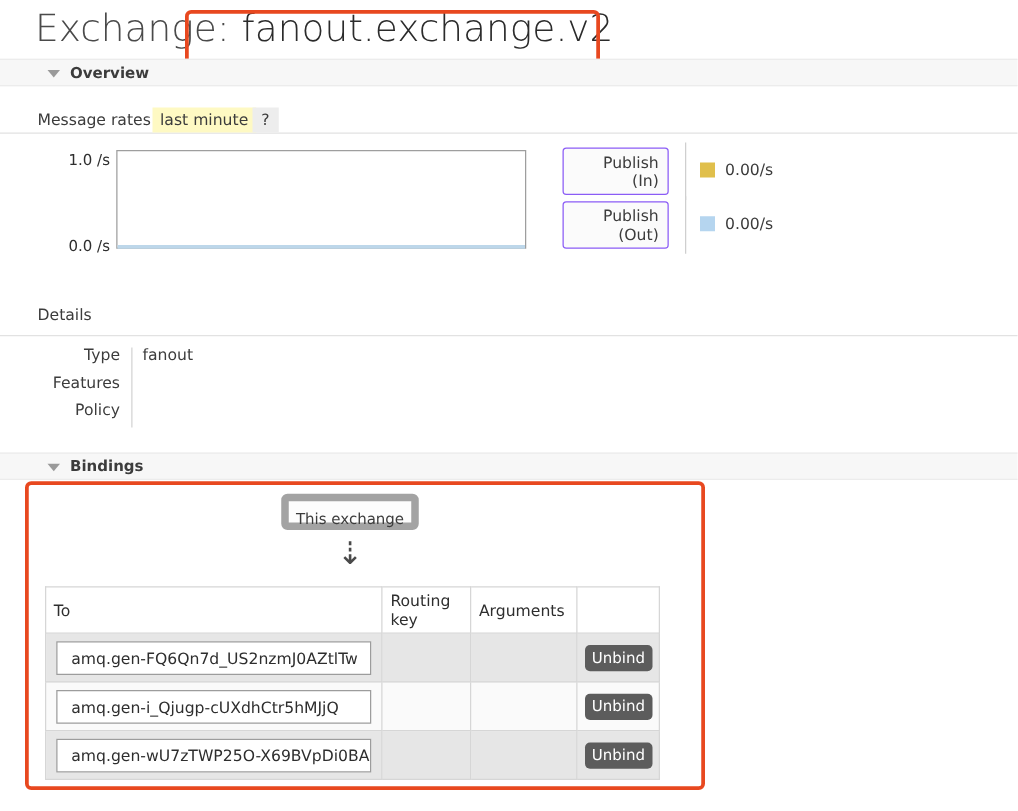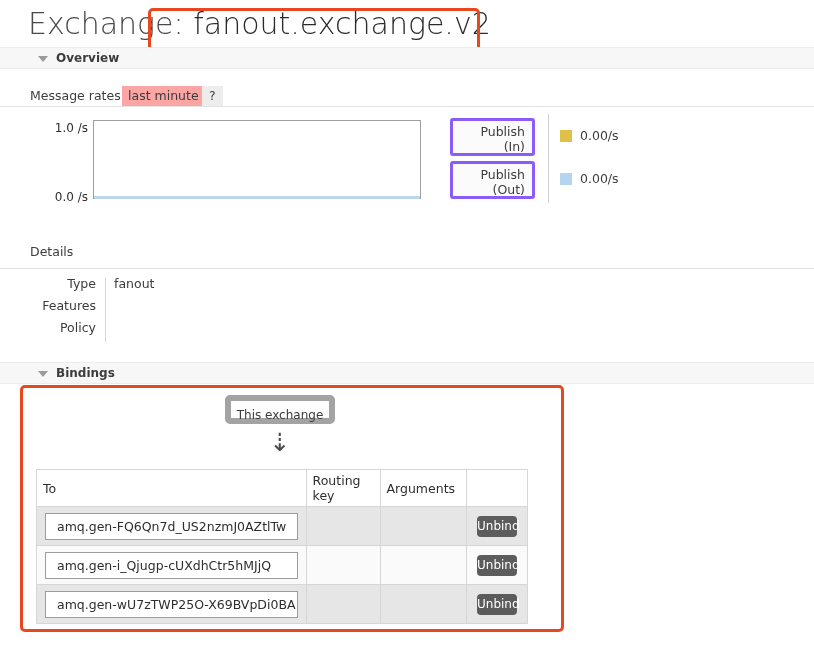--- a/index.html
+++ b/index.html
@@ -93,21 +93,21 @@
     color: #3c3c3c;
     text-align: center;
   }
   .tab-chip {
     position: absolute;
     top: 0px;
     height: 20px;
     line-height: 20px;
     font-size: 12.5px;
     color: #3c3c3c;
-    background: #fca5a5;
+    background: #fef9c3;
     padding: 0 6px;
     box-sizing: border-box;
   }
   #chip-period { left: 122px; }
   #chip-help { left: 202px; background: #ededed; padding: 0 7px; }
 
   
   #chart-wrap {
     position: absolute;
     left: 0;
@@ -174,21 +174,21 @@
     width: 220px;
     height: 38px;
   }
   #legend-row-in  { top: 0px; }
   #legend-row-out { top: 43px; }
   .legend-btn {
     position: absolute;
     left: 0; top: 0;
     width: 85px;
     height: 38px;
-    border: 3px solid #8b5cf6;
+    border: 1px solid #8b5cf6;
     border-radius: 3px;
     background: #fbfbfb;
     box-sizing: border-box;
     font-size: 12.5px;
     color: #3c3c3c;
     text-align: right;
     padding: 3px 7px 0 0;
     line-height: 15px;
   }
   .legend-div {
@@ -326,21 +326,21 @@
     box-sizing: border-box;
     padding-left: 11px;
     font-size: 12.5px;
     color: #2e2e2e;
     white-space: nowrap;
     overflow: hidden;
   }
   .unbind-btn {
     display: block;
     margin: 0 auto;
-    width: 40px;
+    width: 54px;
     height: 21px;
     line-height: 21px;
     background: #5c5c5c;
     border: none;
     border-radius: 4px;
     color: #ffffff;
     font-size: 12px;
     font-family: "DejaVu Sans", "Liberation Sans", sans-serif;
     text-align: center;
     cursor: pointer;

